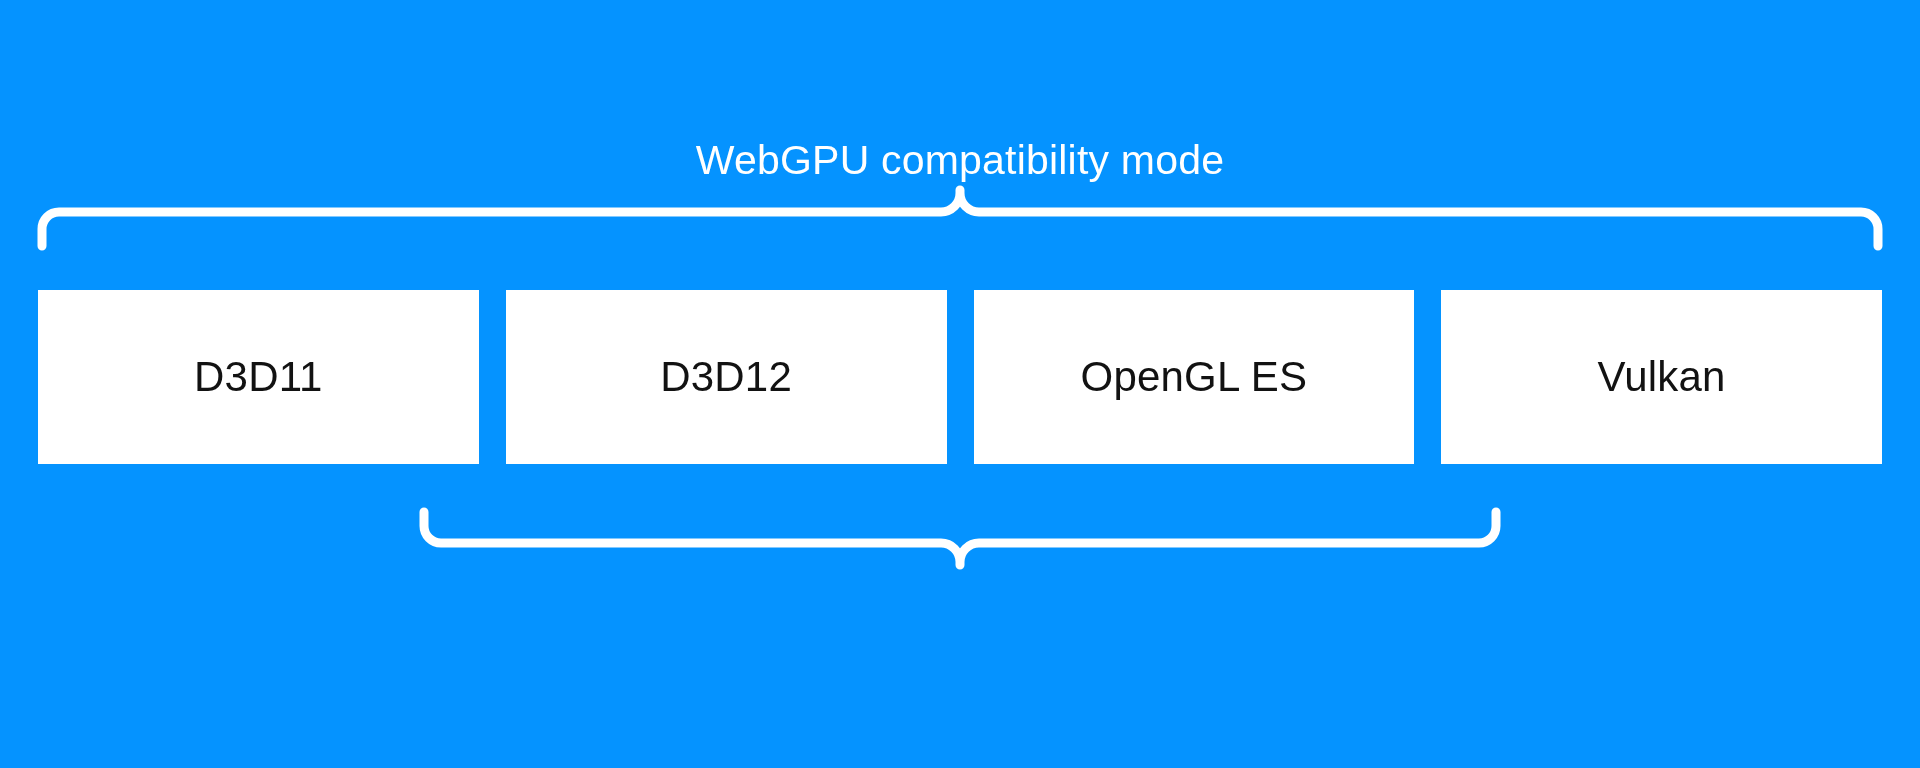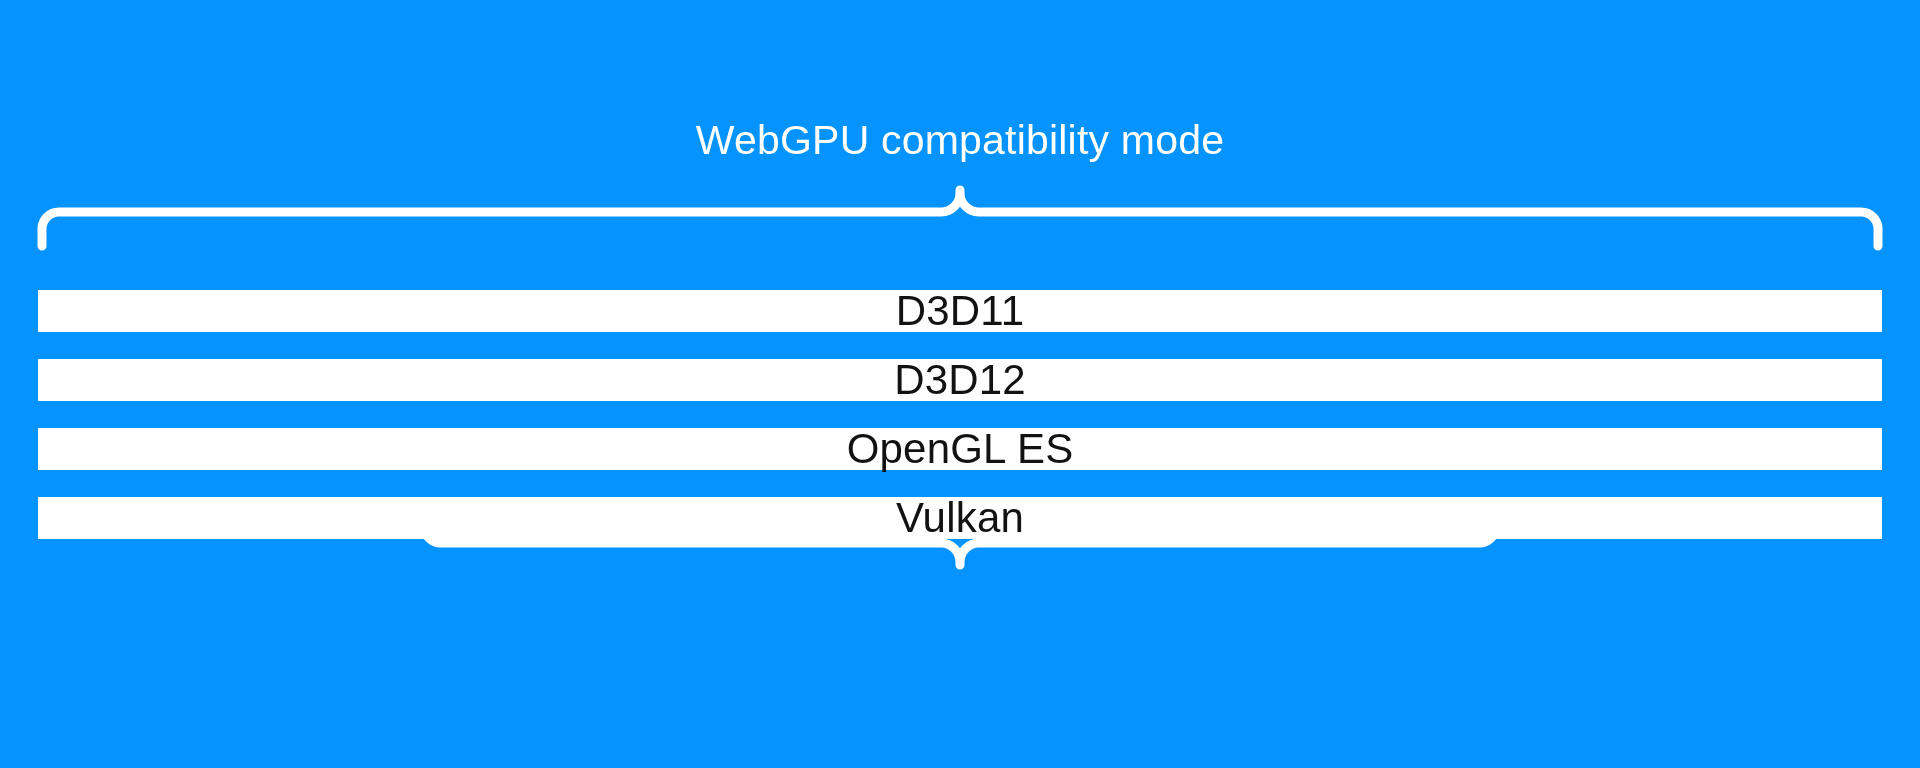--- a/index.html
+++ b/index.html
@@ -23,20 +23,21 @@
     position: absolute;
     left: 0;
     width: 1920px;
     text-align: center;
     color: #ffffff;
     font-size: 41px;
     font-weight: 400;
     letter-spacing: 0.2px;
     white-space: nowrap;
     line-height: 1;
+    margin-top: 20px;
   }
   #title-label   { top: 120px; }
   #bottom-label  { top: 586px; }
 
   
   .bracket-svg {
     position: absolute;
     left: 0;
     top: 0;
     width: 1920px;
@@ -52,21 +53,20 @@
   }
 
   
   #boxes-row {
     position: absolute;
     left: 38px;
     top: 290px;
     width: 1844px;
     height: 174px;
     display: flex;
-    flex-direction: column;
     gap: 27px;
   }
   .api-box {
     flex: 1 1 0;
     background: #ffffff;
     display: flex;
     align-items: center;
     justify-content: center;
   }
   .api-box-label {

